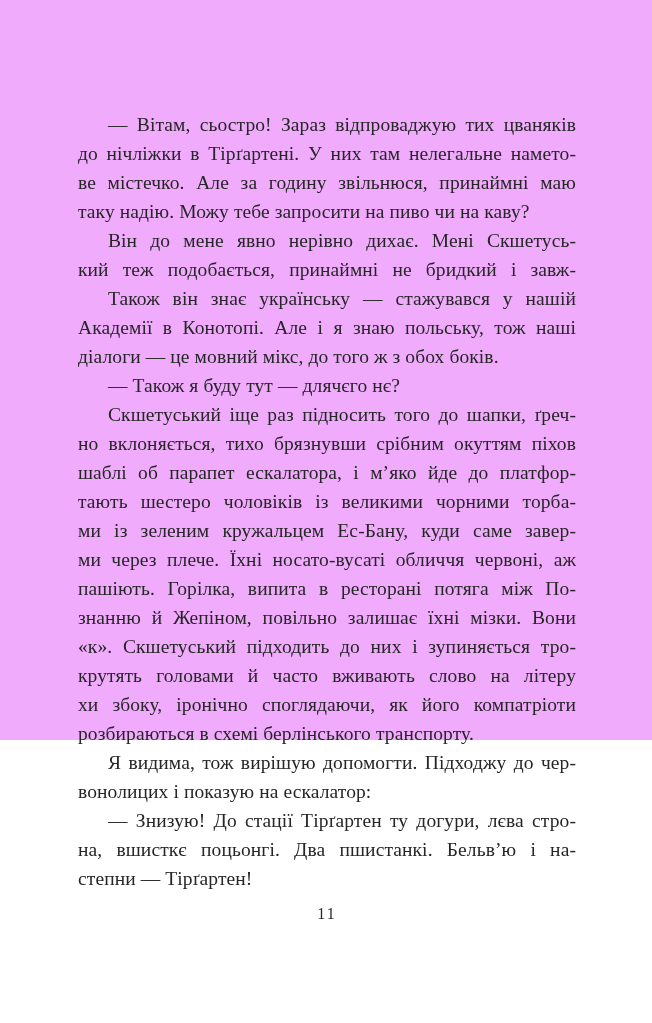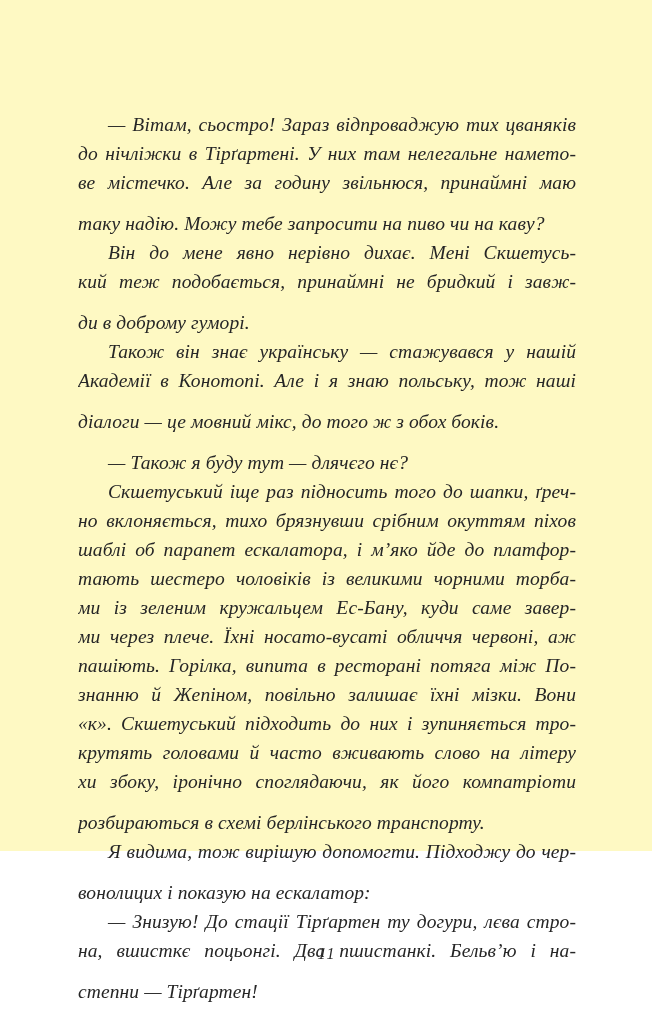--- a/index.html
+++ b/index.html
@@ -10,69 +10,66 @@
   body {
     width: 652px;
     height: 1023px;
     overflow: hidden;
     font-family: "Liberation Serif", "DejaVu Serif", serif;
     color: #262626;
   }
   .book-page {
     position: relative;
     width: 652px;
-    height: 851px;
-    background: #fef9c3;
-    font-style: italic;
+    height: 740px;
+    background: #f0abfc;
   }
   .text-block {
     position: absolute;
     top: 110px;
     left: 78px;
     width: 498px;
     font-size: 19.5px;
     line-height: 29px;
     letter-spacing: 0.1px;
   }
   .para { margin: 0; padding: 0; }
   .line {
     text-align: justify;
     text-align-last: justify;
     height: 29px;
     overflow: hidden;
   }
   .line.first { text-indent: 30px; }
-  .line.last { text-align-last: left; margin-top: 12px; }
+  .line.last { text-align-last: left; }
   .page-number {
     position: absolute;
     top: 905px;
     left: 78px;
     width: 498px;
     text-align: center;
     font-size: 16px;
     letter-spacing: 2px;
     color: #2b2b2b;
-    margin-top: 40px;
   }
 </style>
 </head>
 <body>
 
 <div class="book-page">
   <div class="text-block" id="text-block">
       <div class="para">
         <div class="line first">— Вітам, сьостро! Зараз відпроваджую тих цваняків</div>
         <div class="line">до нічліжки в Тірґартені. У них там нелегальне намето-</div>
         <div class="line">ве містечко. Але за годину звільнюся, принаймні маю</div>
         <div class="line last">таку надію. Можу тебе запросити на пиво чи на каву?</div>
       </div>
       <div class="para">
         <div class="line first">Він до мене явно нерівно дихає. Мені Скшетусь-</div>
         <div class="line">кий теж подобається, принаймні не бридкий і завж-</div>
-        <div class="line last">ди в доброму гуморі.</div>
       </div>
       <div class="para">
         <div class="line first">Також він знає українську — стажувався у нашій</div>
         <div class="line">Академії в Конотопі. Але і я знаю польську, тож наші</div>
         <div class="line last">діалоги — це мовний мікс, до того ж з обох боків.</div>
       </div>
       <div class="para">
         <div class="line first last">— Також я буду тут — длячєго нє?</div>
       </div>
       <div class="para">

